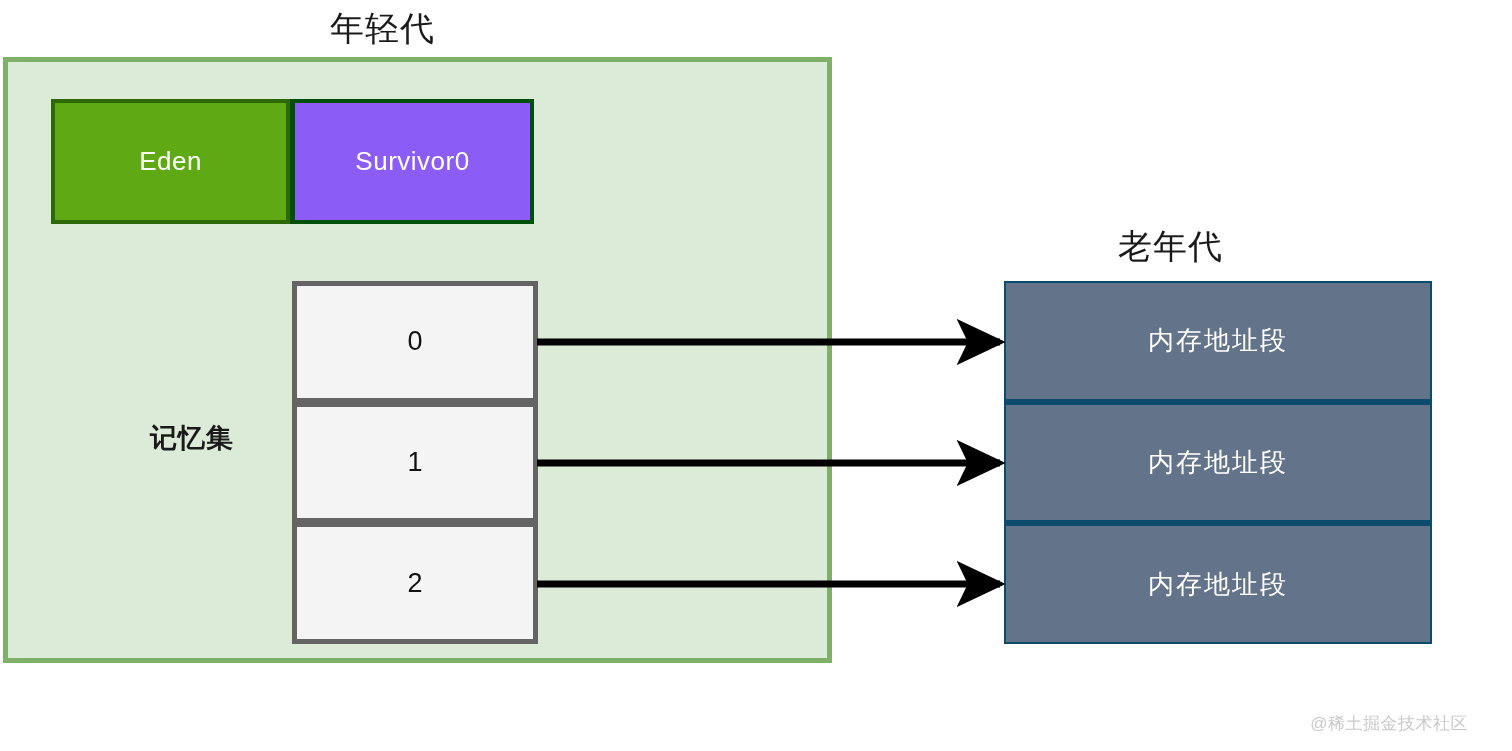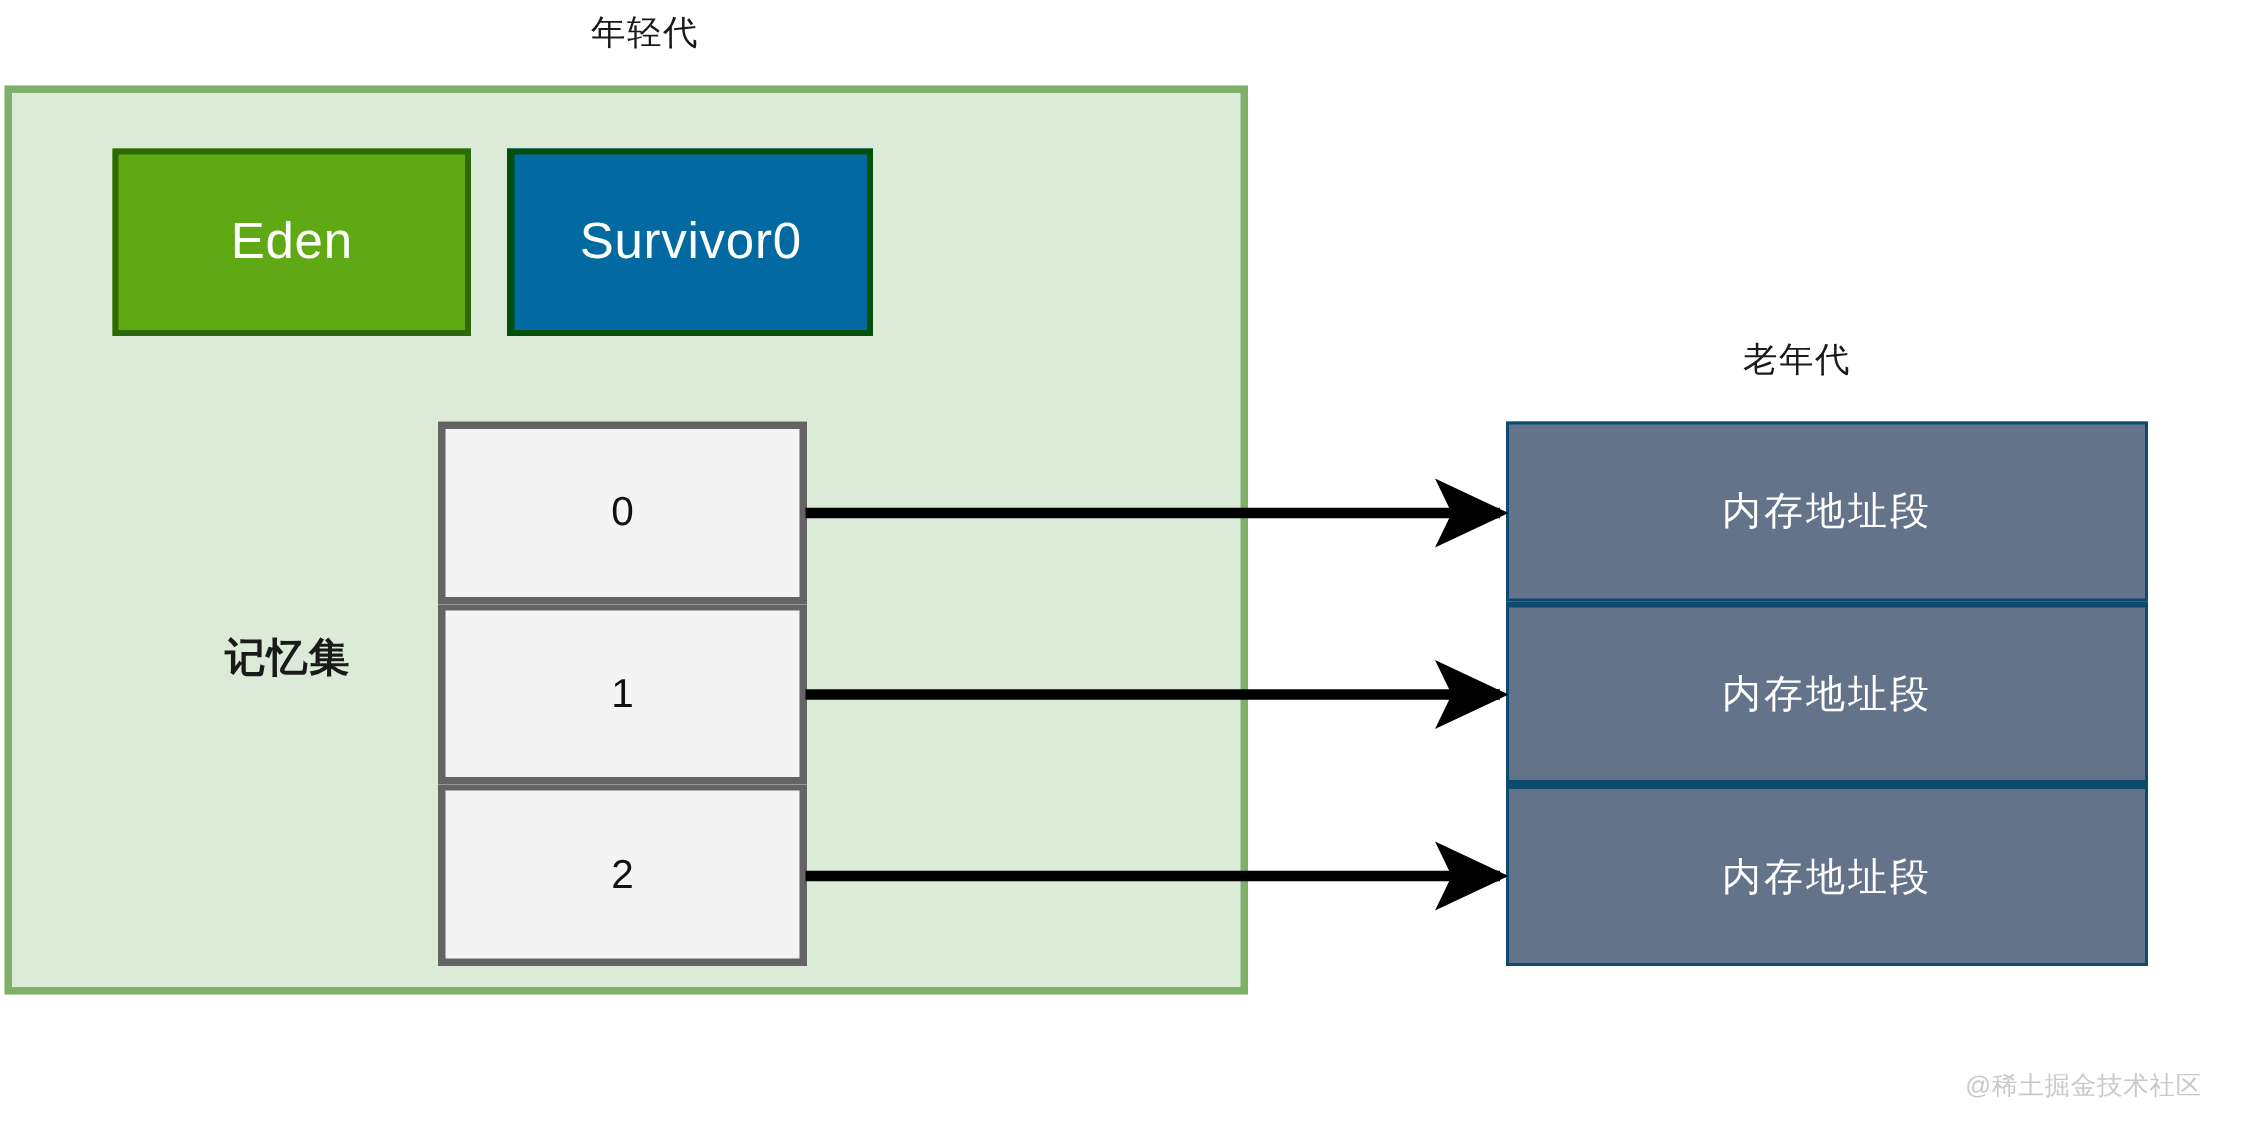--- a/index.html
+++ b/index.html
@@ -14,25 +14,25 @@
     position: relative;
     width: 1512px;
     height: 751px;
     background: #ffffff;
     overflow: hidden;
   }
 
   
   .gen-title {
     position: absolute;
-    font-size: 23px;
+    font-size: 34px;
     color: #1a1a1a;
     letter-spacing: 1px;
     white-space: nowrap;
-    text-align: center;
+    text-align: left;
   }
   #young-gen-title { left: 330px; top: 6px; width: 200px; }
   #old-gen-title   { left: 1118px; top: 224px; width: 160px; }
 
   
   #young-gen-container {
     position: absolute;
     left: 3px;
     top: 57px;
     width: 829px;
@@ -50,35 +50,34 @@
     height: 125px;
     display: flex;
     box-sizing: border-box;
   }
   .region-box {
     box-sizing: border-box;
     display: flex;
     align-items: center;
     justify-content: center;
     color: #ffffff;
-    font-size: 34px;
+    font-size: 26px;
     letter-spacing: 0.5px;
     white-space: nowrap;
-    margin-left: 24px;
   }
   #region-eden {
     width: 239px;
     height: 125px;
     background: #5faa14;
     border: 4px solid #2d6a07;
   }
   #region-survivor0 {
     width: 244px;
     height: 125px;
-    background: #0369a1;
+    background: #8b5cf6;
     border: 4px solid #00500b;
     border-left-width: 5px;
   }
   #region-survivor1 {
     width: 244px;
     height: 125px;
     background: #008000;
     border: 4px solid #00500b;
     border-left-width: 5px;
   }

